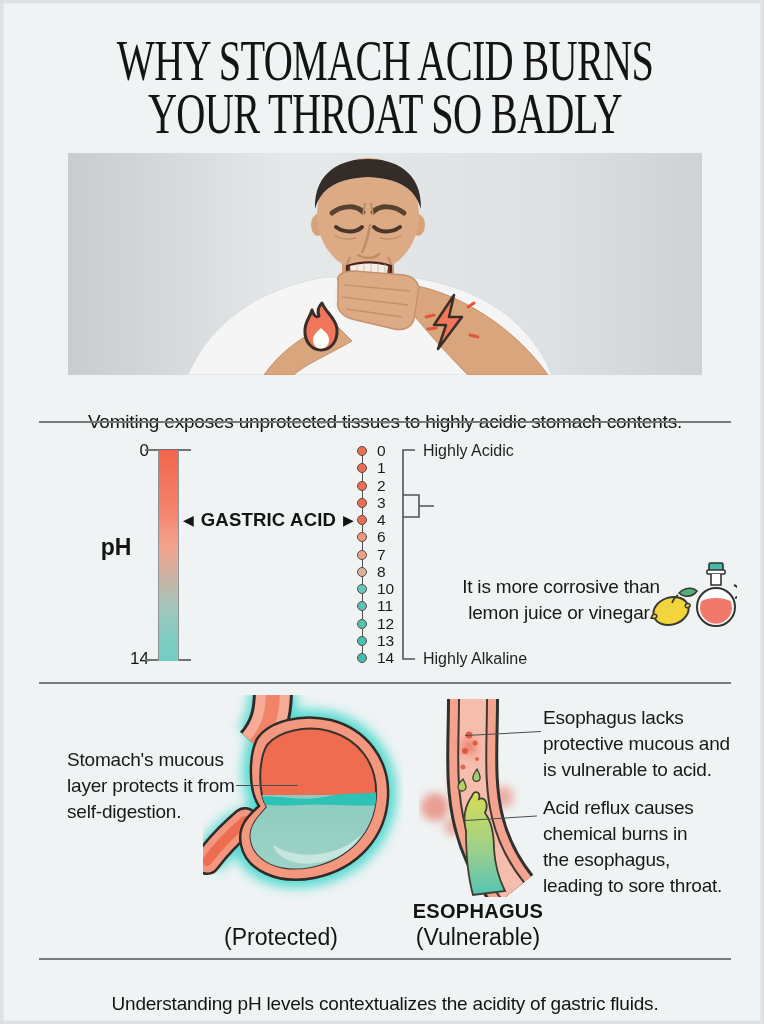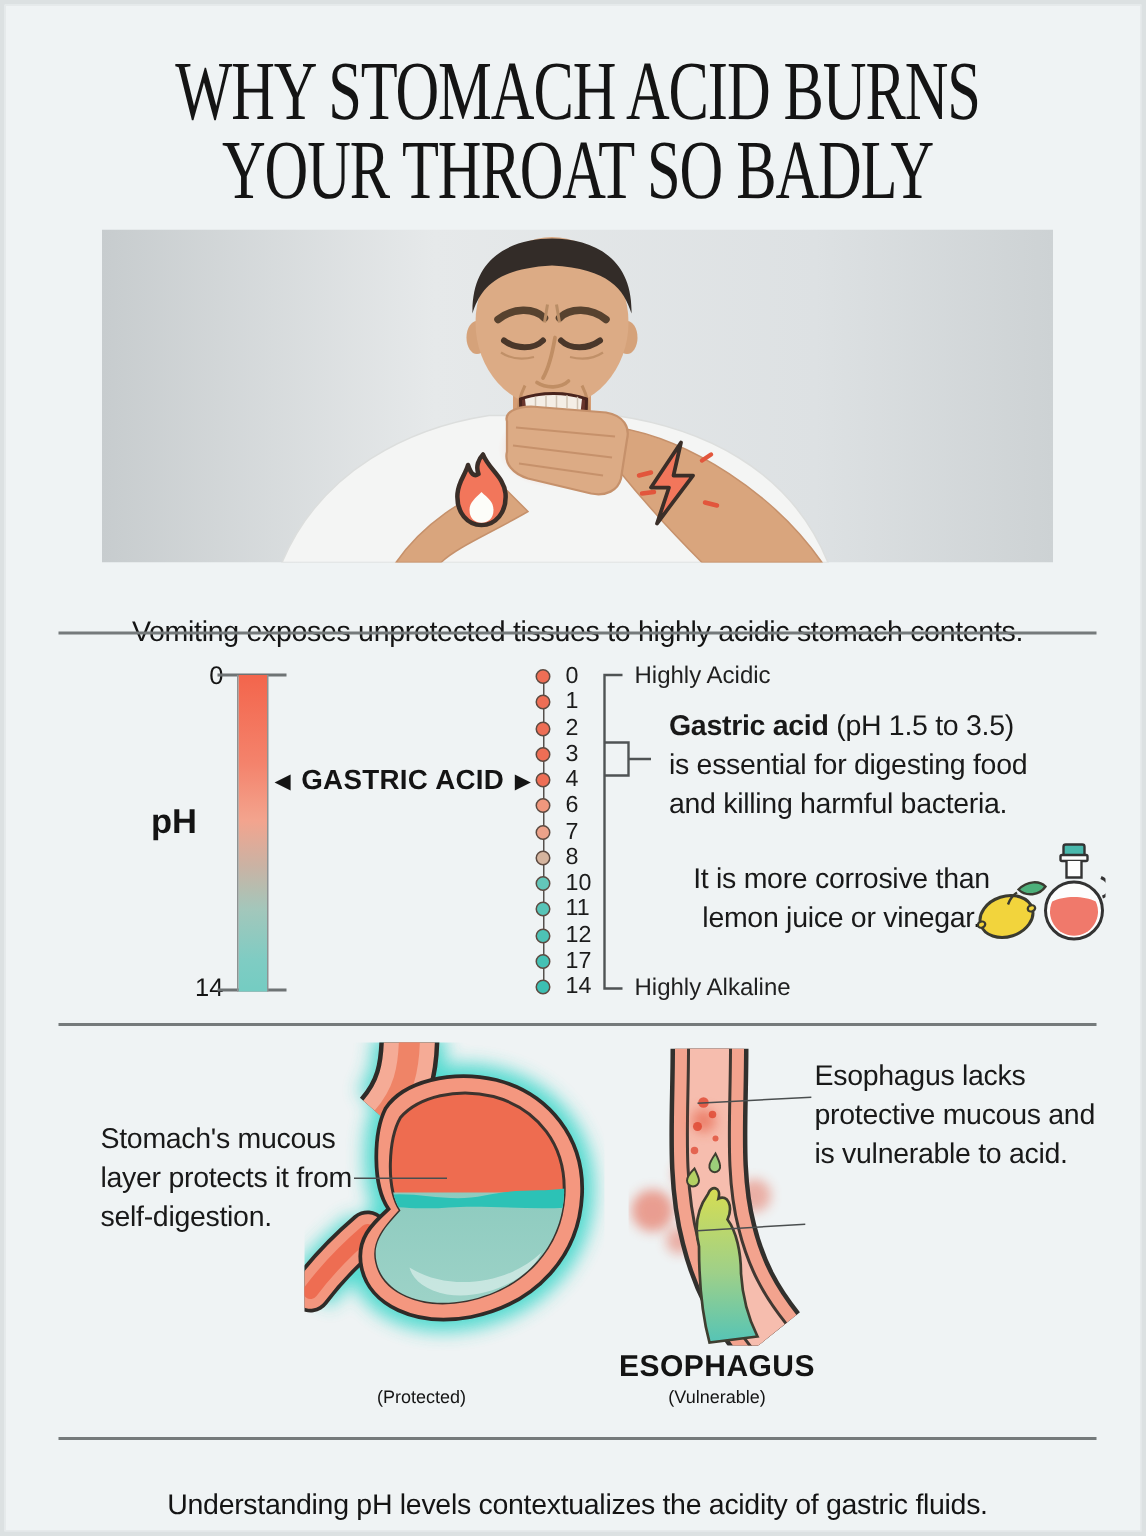--- a/index.html
+++ b/index.html
@@ -57,21 +57,21 @@
   .stomach-svg { position:absolute; left:200px; top:692px; }
   .esophagus-svg { position:absolute; left:416px; top:696px; }
   .stomach-note { position:absolute; left:64px; top:744px; width:175px; }
   .eso-note-top { position:absolute; left:540px; top:702px; width:205px; }
   .eso-note-bottom { position:absolute; left:540px; top:792px; width:205px; }
   .leader { position:absolute; height:0; border-top:1.5px solid #4a4e4f; transform-origin:left center; }
   .leader.l1 { left:233px; top:782px; width:62px; }
   .leader.l2 { left:462px; top:732px; width:76px; transform:rotate(-3deg); }
   .leader.l3 { left:462px; top:817px; width:72px; transform:rotate(-3.5deg); }
   .organ-label { position:absolute; text-align:center; font-size:20px; font-weight:bold; color:#141414; letter-spacing:0.3px; }
-  .organ-sub { position:absolute; text-align:center; font-size:12px; color:#141414; }
+  .organ-sub { position:absolute; text-align:center; font-size:23px; color:#141414; }
   .organ-label.stomach { left:198px; top:897px; width:160px; }
   .organ-sub.stomach { left:198px; top:921px; width:160px; }
   .organ-label.eso { left:395px; top:897px; width:160px; }
   .organ-sub.eso { left:395px; top:921px; width:160px; }
 </style>
 </head>
 <body>
 
 <div class="page">
 
@@ -186,38 +186,35 @@
       <div class="ph-row" style="top: 155.25px;">
         <span class="ph-dot" style="background: rgb(87, 196, 183);"></span>
         <span class="ph-num">11</span>
       </div>
       <div class="ph-row" style="top: 172.5px;">
         <span class="ph-dot" style="background: rgb(77, 194, 181);"></span>
         <span class="ph-num">12</span>
       </div>
       <div class="ph-row" style="top: 189.75px;">
         <span class="ph-dot" style="background: rgb(68, 193, 180);"></span>
-        <span class="ph-num">17</span>
+        <span class="ph-num">13</span>
       </div>
       <div class="ph-row" style="top: 207px;">
         <span class="ph-dot" style="background: rgb(60, 191, 178);"></span>
         <span class="ph-num">14</span>
       </div>
     </div>
 
   <svg class="bracket" width="44" height="222" viewBox="0 0 44 222">
     <path d="M 14,6 H 2 V 215 H 14 M 2,51 H 18 V 73 H 2 M 18,62 H 33" fill="none" stroke="#4f5354" stroke-width="1.6"></path>
   </svg>
 
   <div class="scale-note acidic">Highly Acidic</div>
   <div class="scale-note alkaline">Highly Alkaline</div>
 
-  <div class="note gastric-note"><b>Gastric acid</b><span> (pH 1.5 to 3.5)
-is essential for digesting food
-and killing harmful bacteria.</span></div>
 
   <div class="note corrosive-note">It is more corrosive than
 lemon juice or vinegar.</div>
 
   <svg class="food-icons" width="86" height="76" viewBox="0 0 86 76">
     <g>
       <g transform="rotate(-18 20 52)">
         <ellipse cx="20" cy="52" rx="18" ry="13.5" fill="#f2d43c" stroke="#3a3a30" stroke-width="2"></ellipse>
         <ellipse cx="2.5" cy="52" rx="2.5" ry="2" fill="#f2d43c" stroke="#3a3a30" stroke-width="1.5"></ellipse>
         <ellipse cx="37.5" cy="52" rx="2.5" ry="2" fill="#f2d43c" stroke="#3a3a30" stroke-width="1.5"></ellipse>
@@ -312,20 +309,24 @@
     </g>
   </svg>
 
   <div class="note stomach-note">Stomach's mucous
 layer protects it from
 self-digestion.</div>
   <div class="leader l1"></div>
   <div class="note eso-note-top">Esophagus lacks
 protective mucous and
 is vulnerable to acid.</div>
+  <div class="note eso-note-bottom">Acid reflux causes
+chemical burns in
+the esophagus,
+leading to sore throat.</div>
   <div class="leader l2"></div>
   <div class="leader l3"></div>
 
   <div class="organ-sub stomach">(Protected)</div>
   <div class="organ-label eso">ESOPHAGUS</div>
   <div class="organ-sub eso">(Vulnerable)</div>
 
   <div class="divider" style="top:955px"></div>
 
   <p class="caption footer-cap">Understanding pH levels contextualizes the acidity of gastric fluids.</p>

